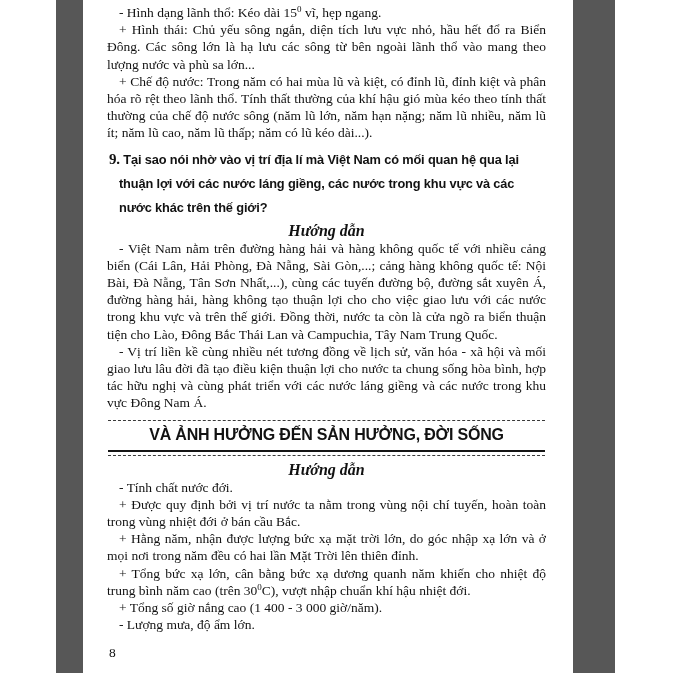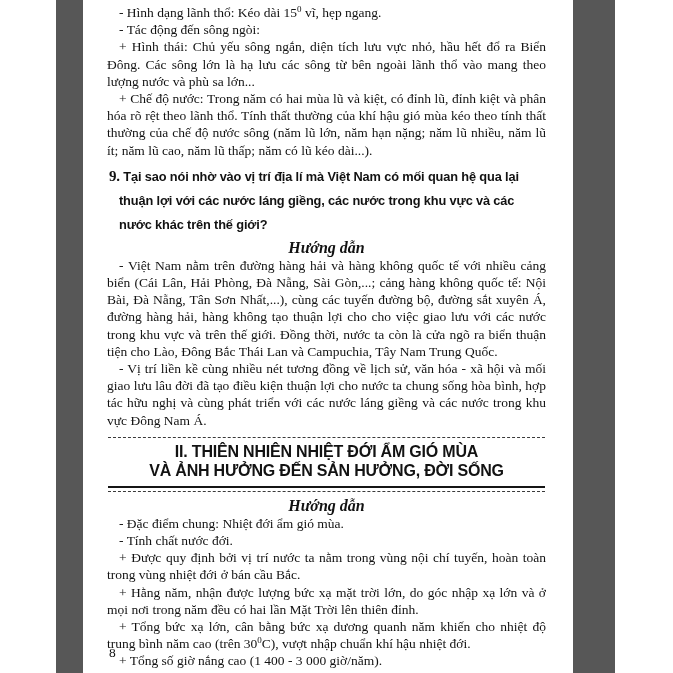--- a/index.html
+++ b/index.html
@@ -77,49 +77,46 @@
 </head>
 <body>
 
 <div class="strip left"></div>
 <div class="strip right"></div>
 
 <div class="page">
 
   <p class="body"><span>- Hình dạng lãnh thổ: Kéo dài 15</span><sup>0</sup><span> vĩ, hẹp ngang.</span></p>
 
-  <p class="body">- Tác động đến sông ngòi:</p>
 
   <p class="body">+ Hình thái: Chủ yếu sông ngắn, diện tích lưu vực nhỏ, hầu hết đổ ra Biển Đông. Các sông lớn là hạ lưu các sông từ bên ngoài lãnh thổ vào mang theo lượng nước và phù sa lớn...</p>
 
   <p class="body">+ Chế độ nước: Trong năm có hai mùa lũ và kiệt, có đỉnh lũ, đỉnh kiệt và phân hóa rõ rệt theo lãnh thổ. Tính thất thường của khí hậu gió mùa kéo theo tính thất thường của chế độ nước sông (năm lũ lớn, năm hạn nặng; năm lũ nhiều, năm lũ ít; năm lũ cao, năm lũ thấp; năm có lũ kéo dài...).</p>
 
   <p class="qhead"><span class="qnum">9.</span><span> Tại sao nói nhờ vào vị trí địa lí mà Việt Nam có mối quan hệ qua lại thuận lợi với các nước láng giềng, các nước trong khu vực và các nước khác trên thế giới?</span></p>
 
   <p class="hd">Hướng dẫn</p>
 
   <p class="body">- Việt Nam nằm trên đường hàng hải và hàng không quốc tế với nhiều cảng biển (Cái Lân, Hải Phòng, Đà Nẵng, Sài Gòn,...; cảng hàng không quốc tế: Nội Bài, Đà Nẵng, Tân Sơn Nhất,...), cùng các tuyến đường bộ, đường sắt xuyên Á, đường hàng hải, hàng không tạo thuận lợi cho cho việc giao lưu với các nước trong khu vực và trên thế giới. Đồng thời, nước ta còn là cửa ngõ ra biển thuận tiện cho Lào, Đông Bắc Thái Lan và Campuchia, Tây Nam Trung Quốc.</p>
 
   <p class="body">- Vị trí liền kề cùng nhiều nét tương đồng về lịch sử, văn hóa - xã hội và mối giao lưu lâu đời đã tạo điều kiện thuận lợi cho nước ta chung sống hòa bình, hợp tác hữu nghị và cùng phát triển với các nước láng giềng và các nước trong khu vực Đông Nam Á.</p>
 
   <div class="section-box">
     <div class="rule-dashed"></div>
     <div class="section-titles">
-      <div class="section-title">II. THIÊN NHIÊN NHIỆT ĐỚI ẨM GIÓ MÙA</div>
       <div class="section-title">VÀ ẢNH HƯỞNG ĐẾN SẢN HƯỞNG, ĐỜI SỐNG</div>
     </div>
     <div class="rule-solid"></div>
     <div class="rule-gap"></div>
     <div class="rule-dashed"></div>
   </div>
 
 
   <p class="hd">Hướng dẫn</p>
 
-  <p class="body">- Đặc điểm chung: Nhiệt đới ẩm gió mùa.</p>
   <p class="body">- Tính chất nước đới.</p>
   <p class="body">+ Được quy định bởi vị trí nước ta nằm trong vùng nội chí tuyến, hoàn toàn trong vùng nhiệt đới ở bán cầu Bắc.</p>
   <p class="body">+ Hằng năm, nhận được lượng bức xạ mặt trời lớn, do góc nhập xạ lớn và ở mọi nơi trong năm đều có hai lần Mặt Trời lên thiên đỉnh.</p>
   <p class="body"><span>+ Tổng bức xạ lớn, cân bằng bức xạ dương quanh năm khiến cho nhiệt độ trung bình năm cao (trên 30</span><sup>0</sup><span>C), vượt nhập chuẩn khí hậu nhiệt đới.</span></p>
   <p class="body">+ Tổng số giờ nắng cao (1 400 - 3 000 giờ/năm).</p>
   <p class="body">- Lượng mưa, độ ẩm lớn.</p>
 
   <div class="pageno">8</div>
 
 </div>

